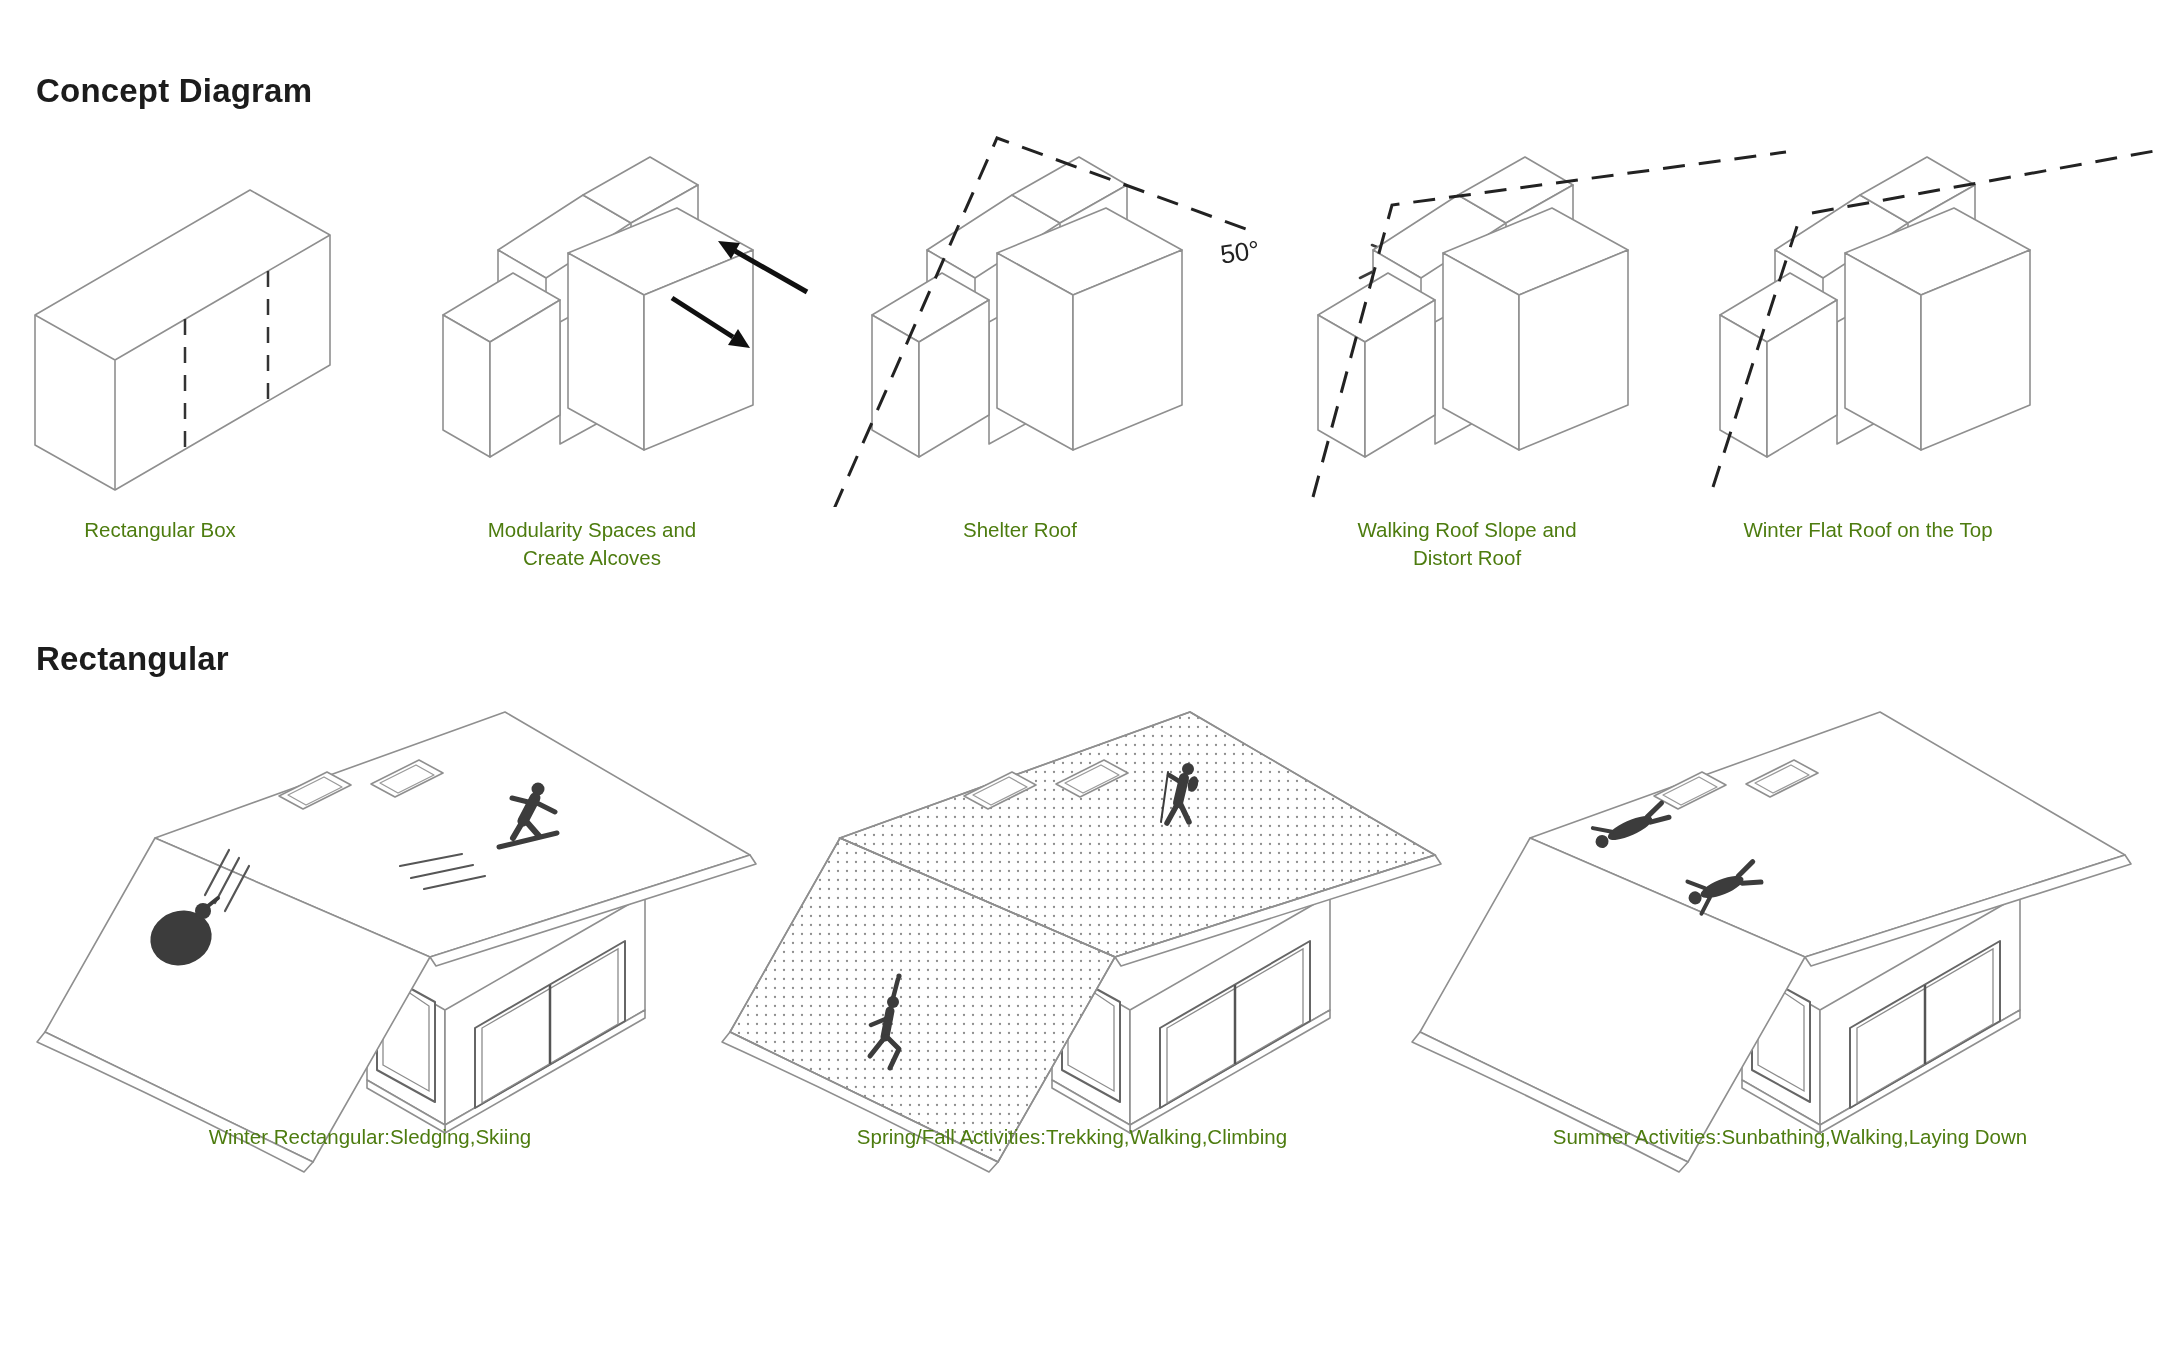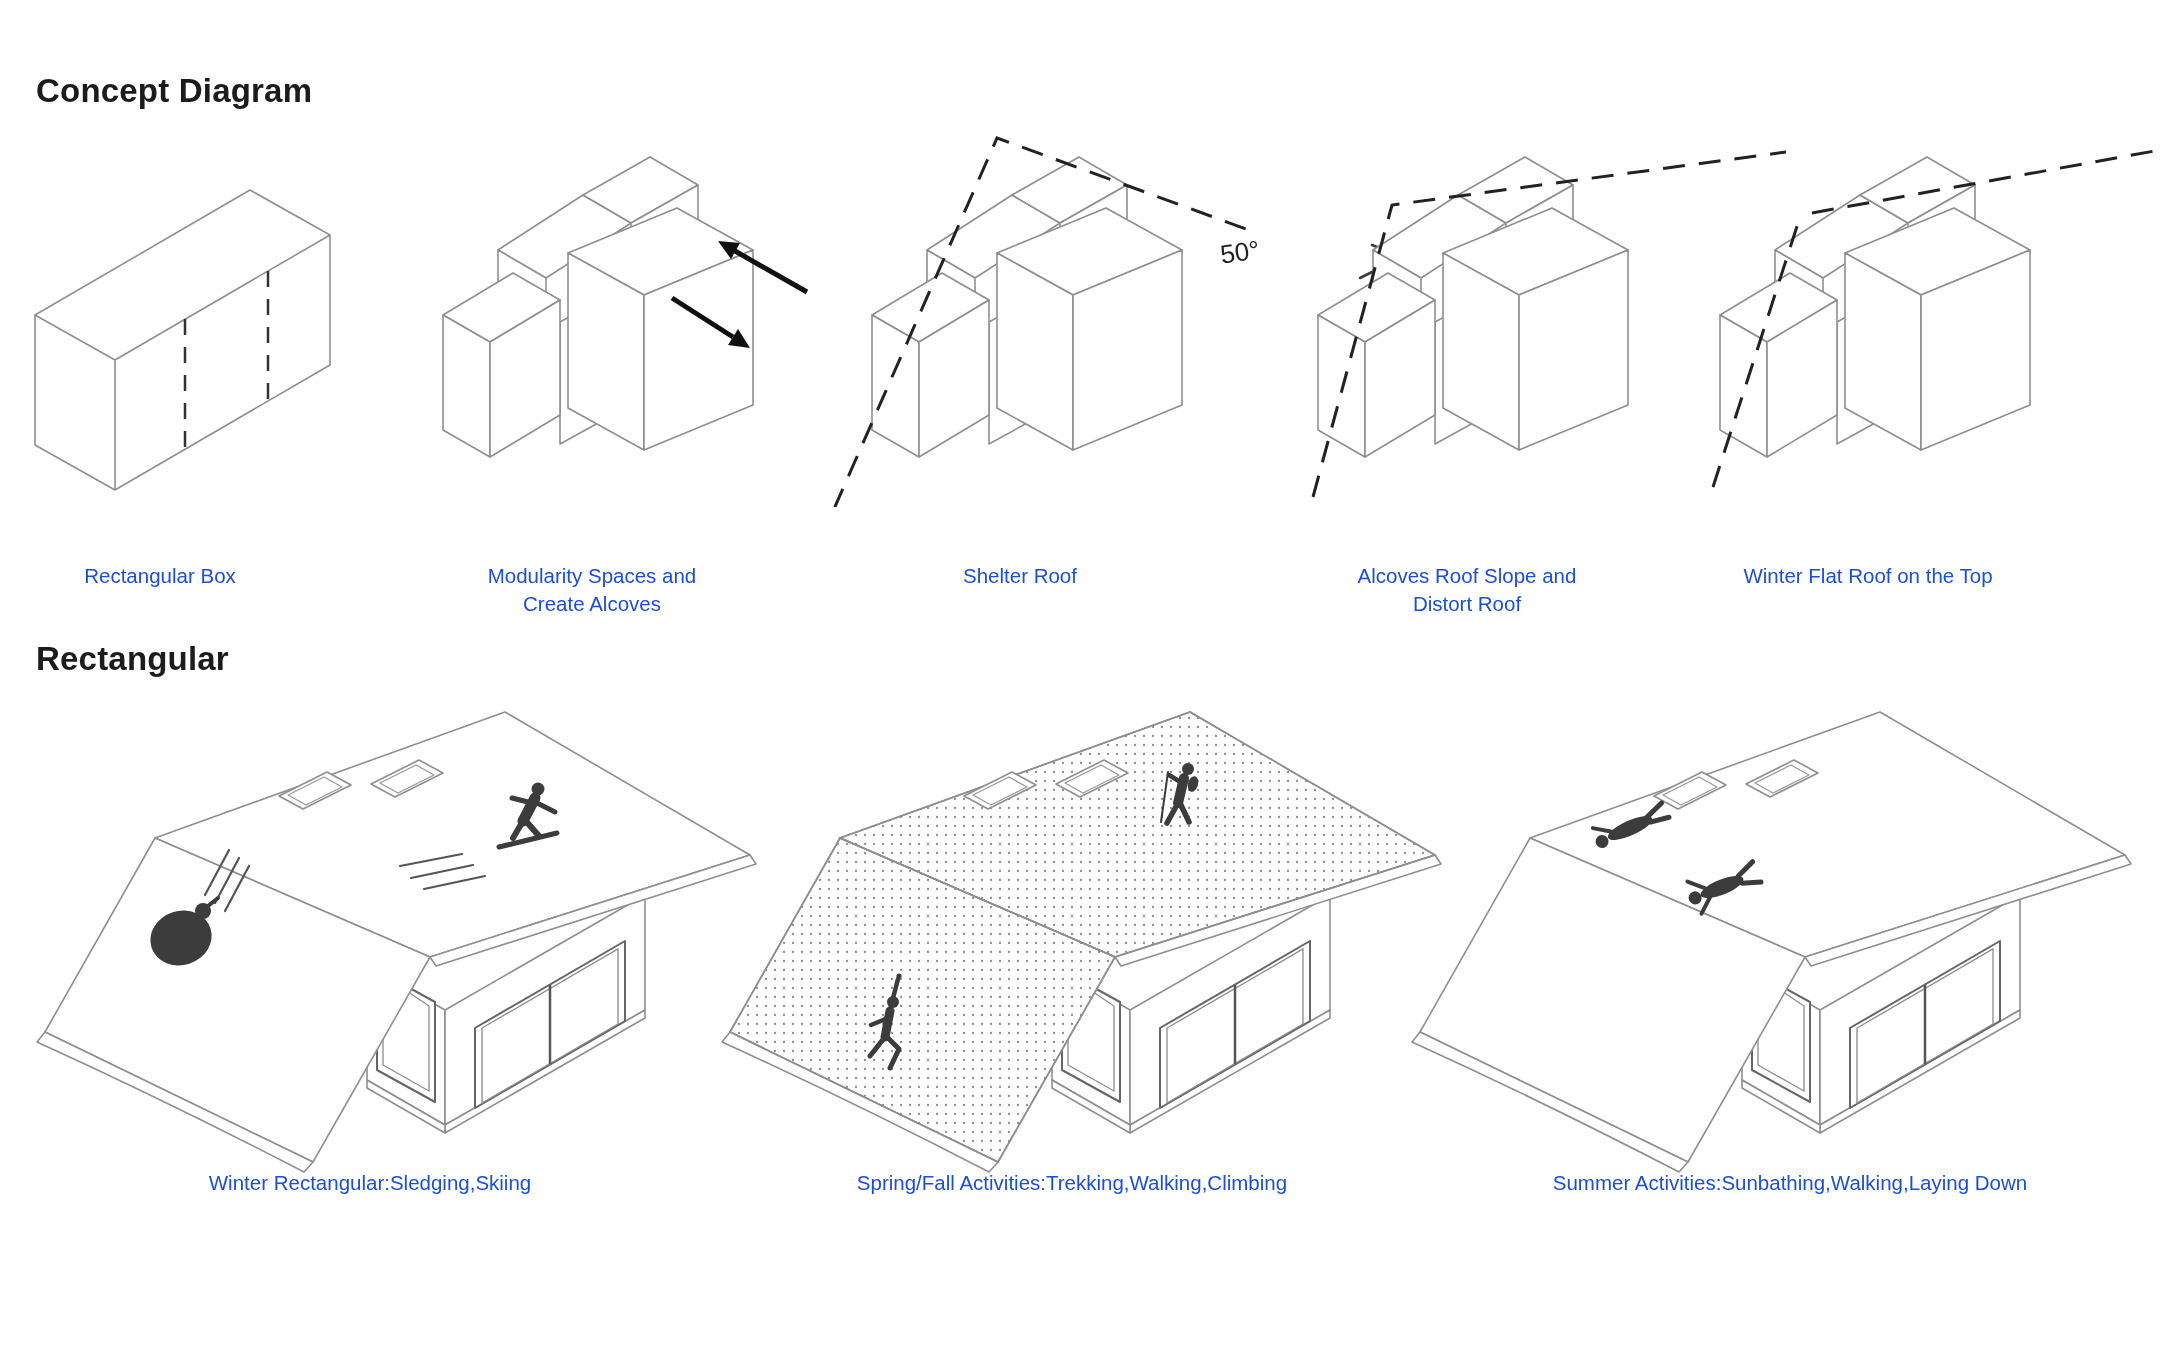--- a/index.html
+++ b/index.html
@@ -1,19 +1,19 @@
 <!DOCTYPE html>
 <html><head>
 <meta charset="utf-8">
 <style>
   html,body{margin:0;padding:0;background:#ffffff;}
   #canvas{position:relative;width:2160px;height:1350px;background:#ffffff;overflow:hidden;
           font-family:"Liberation Sans", sans-serif;color:#222;}
   .heading{position:absolute;font-size:33px;font-weight:700;color:#1c1c1c;letter-spacing:.2px;}
-  .caption{position:absolute;font-size:20.5px;line-height:28px;text-align:center;color:#1d4ed8;margin-top:46px;}
+  .caption{position:absolute;font-size:20.5px;line-height:28px;text-align:center;color:#4d7c0f;}
   svg{position:absolute;left:0;display:block;}
   .face{fill:#ffffff;stroke:#8f8f8f;stroke-width:1.6;stroke-linejoin:round;}
   .thin{fill:none;stroke:#9a9a9a;stroke-width:1.3;stroke-linejoin:round;}
   .edge{fill:none;stroke:#8f8f8f;stroke-width:1.6;stroke-linejoin:round;}
   .dash{fill:none;stroke:#222;stroke-width:3;stroke-dasharray:22 14;stroke-linecap:butt;}
   .dashsm{fill:none;stroke:#333;stroke-width:2.5;stroke-dasharray:16 12;}
   .arrowline{fill:none;stroke:#101010;stroke-width:5;}
   .arrowhead{fill:#101010;stroke:none;}
   .fig{fill:none;stroke:#3c3c3c;stroke-linecap:round;stroke-linejoin:round;}
   .figf{fill:#3c3c3c;stroke:none;}
@@ -81,21 +81,21 @@
     <g>
       <use href="#cluster" transform="translate(1697,15)"></use>
       <path class="dash" d="M1713,392 L1800,122"></path>
       <path class="dash" d="M1812,118 L2160,55"></path>
     </g>
   </svg>
 
   <div class="caption" style="left:40px;top:516px;width:240px;">Rectangular Box</div>
   <div class="caption" style="left:472px;top:516px;width:240px;">Modularity Spaces and Create Alcoves</div>
   <div class="caption" style="left:900px;top:516px;width:240px;">Shelter Roof</div>
-  <div class="caption" style="left:1342px;top:516px;width:250px;">Alcoves Roof Slope and Distort Roof</div>
+  <div class="caption" style="left:1342px;top:516px;width:250px;">Walking Roof Slope and Distort Roof</div>
   <div class="caption" style="left:1718px;top:516px;width:300px;">Winter Flat Roof on the Top</div>
 
   <svg style="top:660px;" width="2160" height="520" viewBox="0 0 2160 520">
     <defs>
       <pattern id="dots" width="9" height="9" patternUnits="userSpaceOnUse">
         <circle cx="3" cy="3" r="1.15" fill="#8d8d8d"></circle>
       </pattern>
       <path id="topFace" d="M140,168 L490,42 L735,185 L415,287 Z"></path>
       <path id="steepFace" d="M140,168 L415,287 L298,492 L30,362 Z"></path>
       <g id="houseBase">

